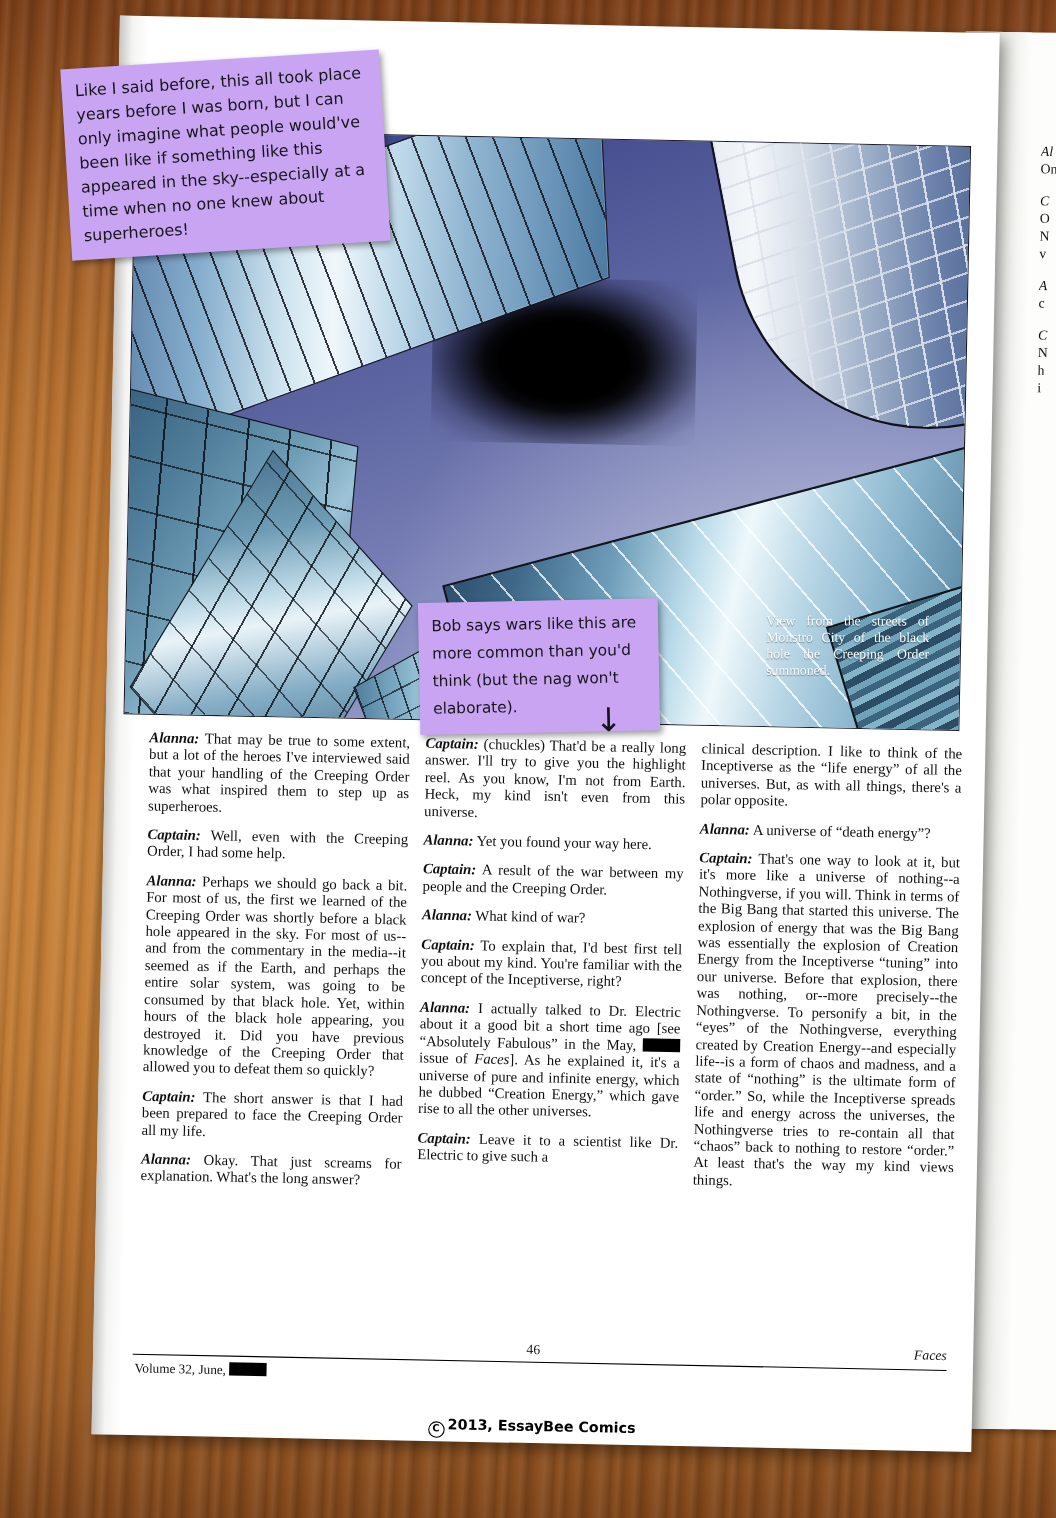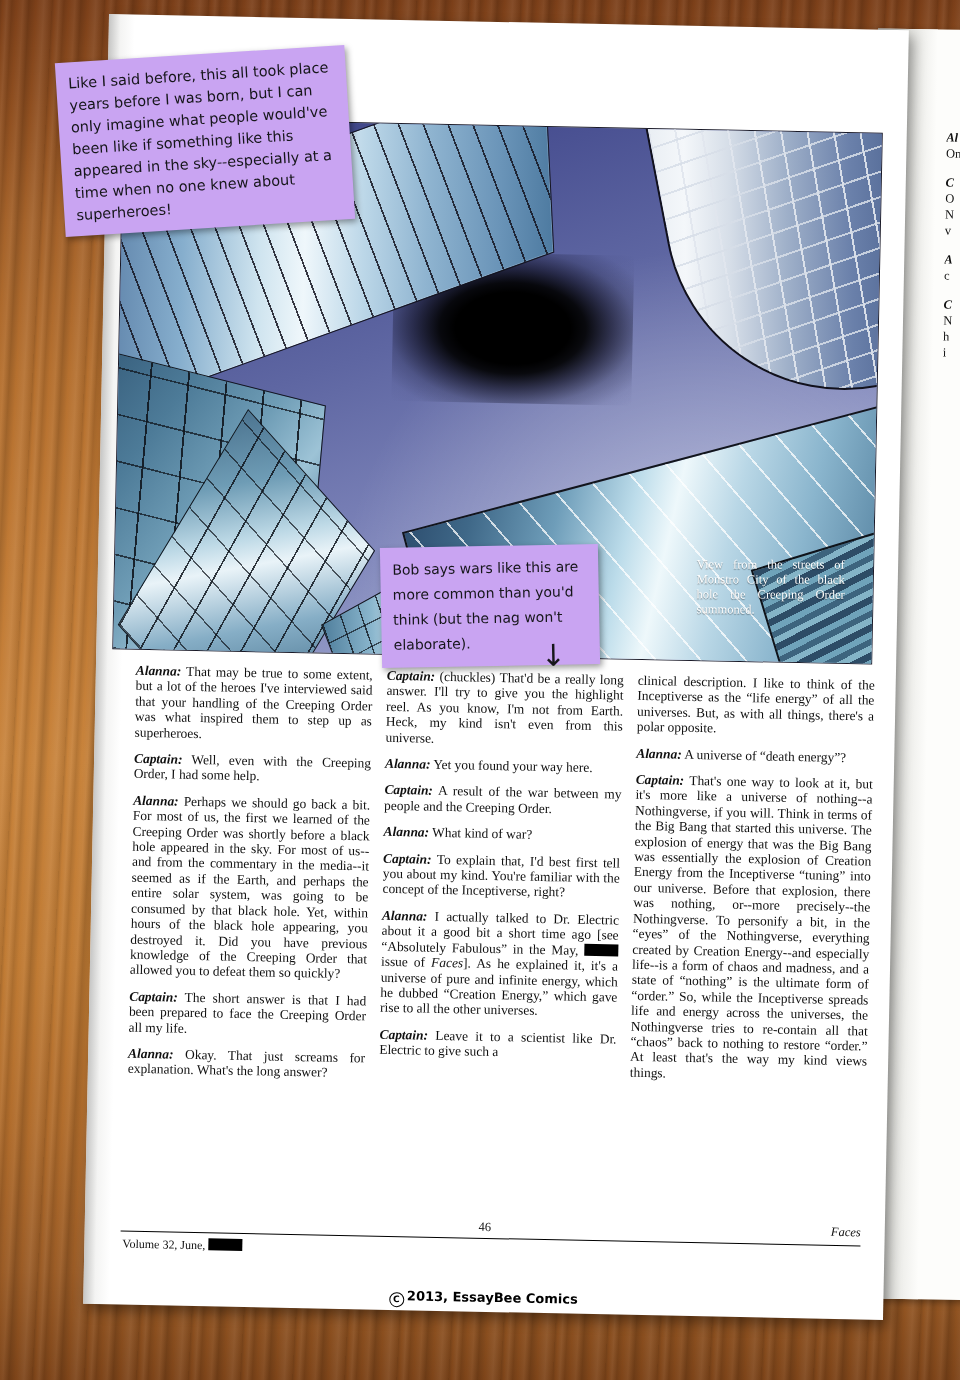--- a/index.html
+++ b/index.html
@@ -39,21 +39,21 @@
   .right-col {
     position: absolute;
     left: 70px; top: 100px;
     width: 130px;
     font-size: 12.5px;
     line-height: 16px;
     color: #111;
     overflow: hidden;
   }
   .right-col p { margin: 0 0 13px 0; }
-  .right-col .spk { font-weight: bold; font-style: italic; }
+  .right-col .spk { font-weight: normal; font-style: italic; }
 
   
   .page {
     position: absolute;
     left: 96px; top: 22px;
     width: 800px; height: 1290px;
     background: #ffffff;
     transform: rotate(1.15deg);
     box-shadow: 4px 6px 14px rgba(0,0,0,0.40);
   }

